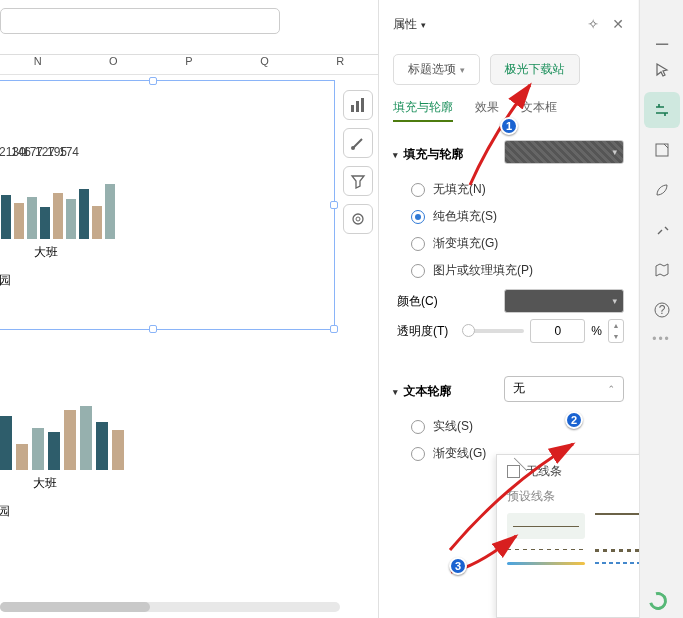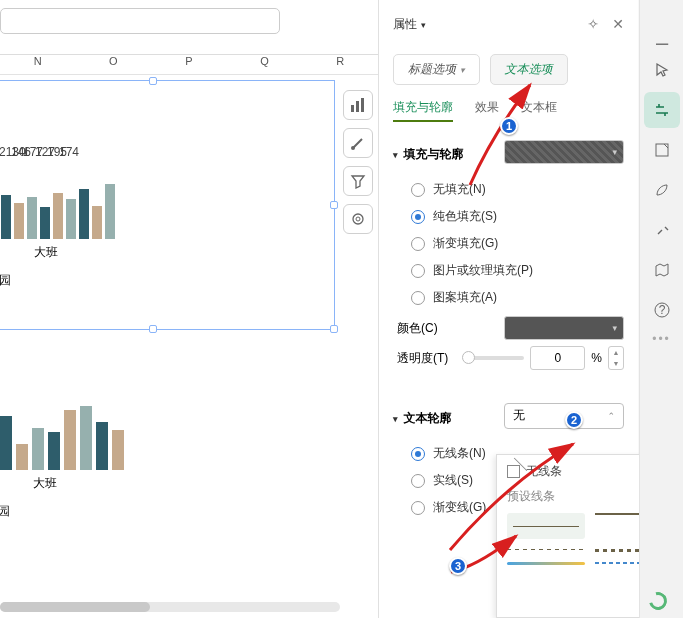--- a/index.html
+++ b/index.html
@@ -31,21 +31,21 @@
 .toolbtn { width:30px; height:30px; border:1px solid #d0d0d0; border-radius:6px; background:#fff; margin-bottom:8px; display:flex; align-items:center; justify-content:center; color:#555; }
 .hscroll { position:absolute; left:0; bottom:6px; width:340px; height:10px; background:#e8e8e8; border-radius:5px; }
 .hscroll .thumb { position:absolute; left:0; top:0; width:150px; height:10px; background:#c9c9c9; border-radius:5px; }
 
 
 .panel { position:absolute; left:378px; top:0; width:260px; height:618px; background:#fff; border-left:1px solid #e0e0e0; padding:10px 14px; }
 .phead { display:flex; align-items:center; justify-content:space-between; height:28px; }
 .phead .ttl { font-size:14px; color:#333; }
 .phead .icons span { margin-left:10px; color:#777; font-size:14px; }
 .tabs { display:flex; gap:10px; margin:16px 0 14px; }
-.pill { padding:6px 14px; border:1px solid #ddd; border-radius:5px; background:#fff; color:#555; display:flex; align-items:center; gap:4px;font-style:italic; }
+.pill { padding:6px 14px; border:1px solid #ddd; border-radius:5px; background:#fff; color:#555; display:flex; align-items:center; gap:4px; }
 .pill .dd { font-size:9px; color:#888; }
 .pillg { background:#f5f5f5; color:#1a8f5a; border-color:#ddd; }
 .subtabs { display:flex; gap:22px; margin-bottom:10px; font-size:12px; color:#666; }
 .subtabs .active { color:#1a8f5a; border-bottom:2px solid #4d7c0f; padding-bottom:4px; }
 .section { margin:14px 0 8px; display:flex; align-items:center; gap:6px; font-size:12px; font-weight:600; }
 .section .tri { font-size:9px; color:#333; }
 .row { display:flex; align-items:center; justify-content:space-between; margin:6px 0; }
 .swatch { width:120px; height:24px; border:1px solid #ccc; border-radius:3px; background:linear-gradient(45deg,#666 25%,#555 25%,#555 50%,#666 50%,#666 75%,#555 75%); background-size:8px 8px; display:flex; align-items:center; justify-content:flex-end; padding-right:6px; }
 .swatch.solid { background:#555; }
 .swatch .dd { font-size:9px; color:#ccc; }
@@ -192,21 +192,21 @@
       <span>✧</span>
       <span>✕</span>
     </span>
   </div>
   <div class="tabs">
     <div class="pill">
         <span>标题选项</span>
         <span class="dd">▾</span>
       </div>
     <div class="pill pillg">
-        <span>文本选项</span>
+        <span>极光下载站</span>
       </div>
   </div>
   <div class="subtabs">
     <span class="active">填充与轮廓</span>
     <span>效果</span>
     <span>文本框</span>
   </div>
 
   <div class="row">
     <div class="section">
@@ -225,24 +225,20 @@
       <span class="rdio on"></span>
       <span>纯色填充(S)</span>
     </div>
   <div class="radio">
       <span class="rdio"></span>
       <span>渐变填充(G)</span>
     </div>
   <div class="radio">
       <span class="rdio"></span>
       <span>图片或纹理填充(P)</span>
-    </div>
-  <div class="radio">
-      <span class="rdio"></span>
-      <span>图案填充(A)</span>
     </div>
 
   <div class="row">
     <span style="margin-left:4px">颜色(C)</span>
     <div class="swatch solid">
         <span class="dd">▾</span>
       </div>
   </div>
   <div class="row">
     <span style="margin-left:4px">透明度(T)</span>
@@ -262,24 +258,20 @@
   <div class="row" style="margin-top:26px">
     <div class="section">
         <span class="tri">▾</span>
         <span>文本轮廓</span>
       </div>
     <div class="dropdown">
         <span>无</span>
         <span class="dd">⌃</span>
       </div>
   </div>
-  <div class="radio">
-      <span class="rdio on"></span>
-      <span>无线条(N)</span>
-    </div>
   <div class="radio">
       <span class="rdio"></span>
       <span>实线(S)</span>
     </div>
   <div class="radio">
       <span class="rdio"></span>
       <span>渐变线(G)</span>
     </div>
 </div>
 

